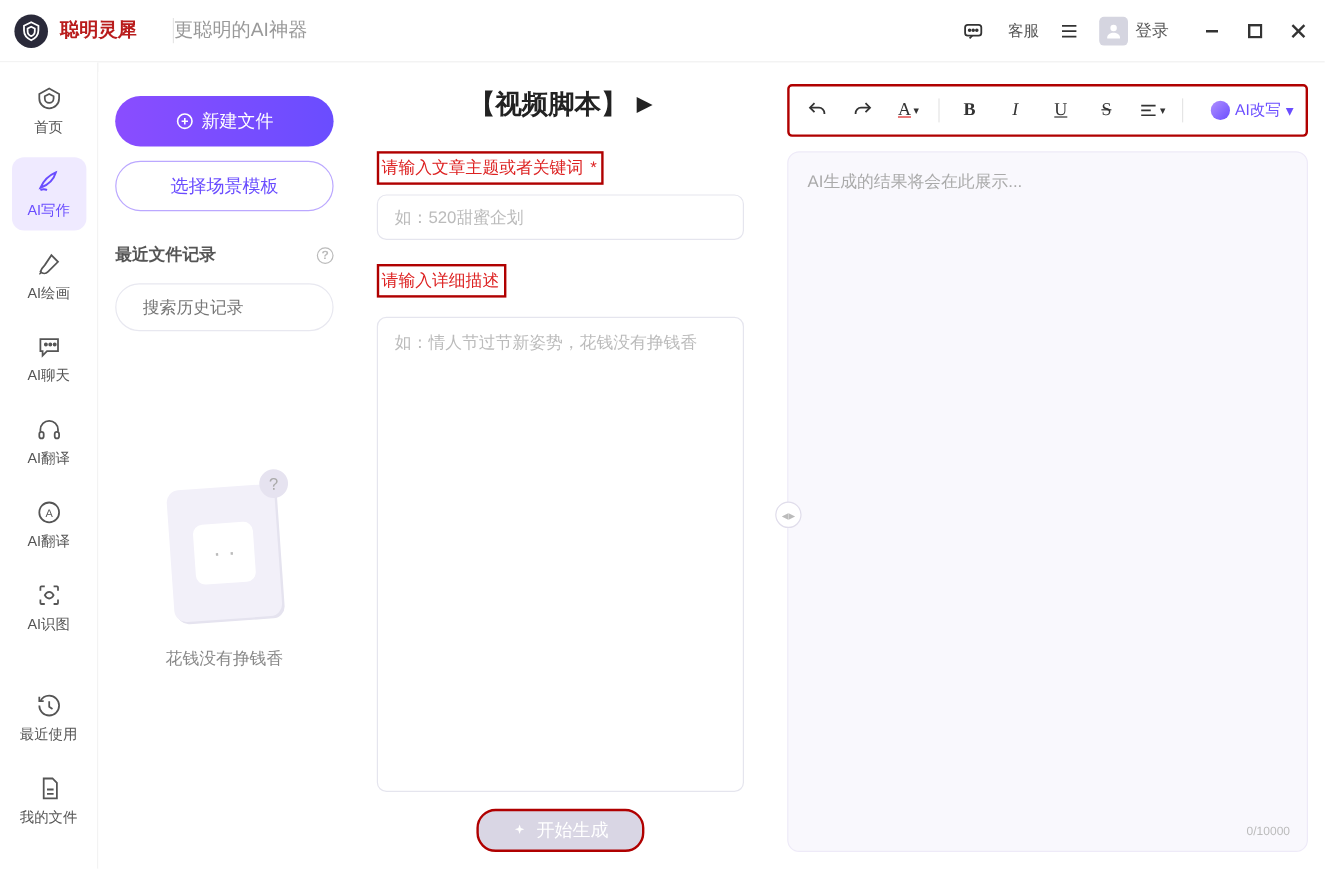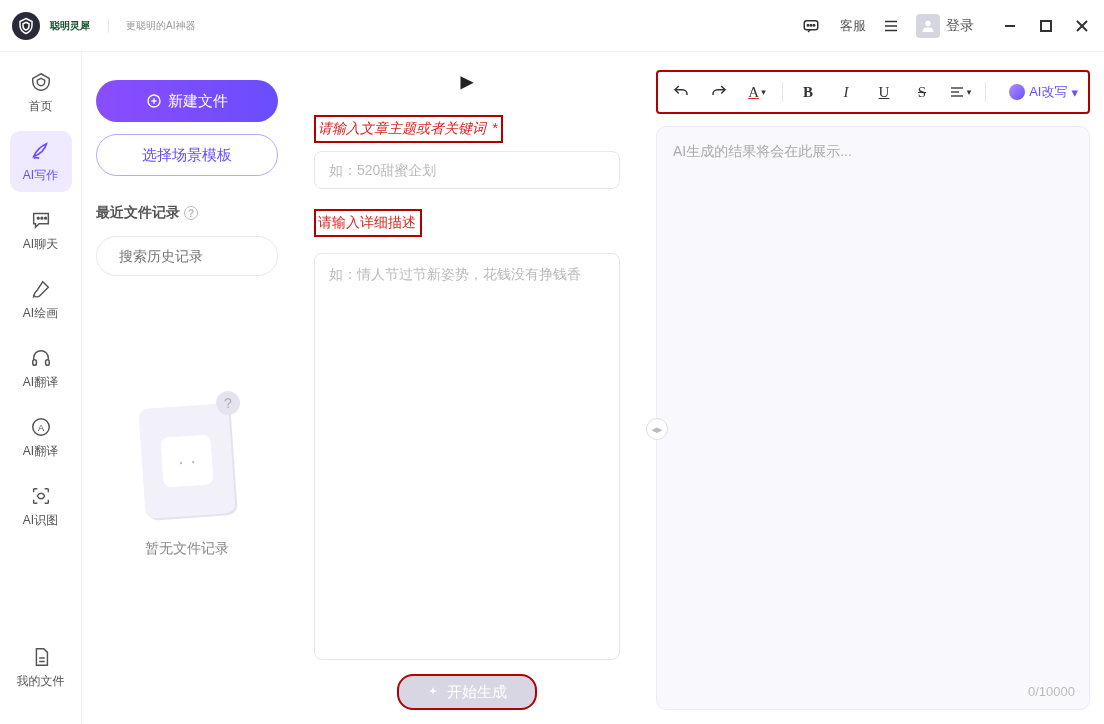--- a/index.html
+++ b/index.html
@@ -2,58 +2,58 @@
 <html><head>
 <meta charset="utf-8">
 <style>
 * { box-sizing: border-box; margin: 0; padding: 0; }
 body { font-family: "Microsoft YaHei", "PingFang SC", sans-serif; background: #fff; width: 1104px; height: 724px; overflow: hidden; position: relative; }
 
 
 .title-bar { height: 52px; display: flex; align-items: center; padding: 0 12px; border-bottom: 1px solid #f0f0f0; }
 .logo-area { display: flex; align-items: center; gap: 10px; }
 .logo-icon { width: 28px; height: 28px; background: #2a2a3a; border-radius: 50%; display: flex; align-items: center; justify-content: center; color: #fff; }
-.app-name { font-size: 10px; font-weight: 600; color: #14532d; }
-.app-sub { font-size: 10px; color: #999; margin-left: 8px; padding-left: 17px; border-left: 1px solid #e5e5e5; }
+.app-name { font-size: 16px; font-weight: 600; color: #b91c1c; }
+.app-sub { font-size: 16px; color: #999; margin-left: 20px; padding-left: 0; border-left: 1px solid #e5e5e5; }
 .title-right { margin-left: auto; display: flex; align-items: center; gap: 14px; }
 .tb-btn { display: flex; align-items: center; gap: 20px; font-size: 13px; color: #555; cursor: pointer; }
 .tb-iconbtn { width: 22px; height: 22px; display: flex; align-items: center; justify-content: center; color: #333; cursor: pointer; }
 .login-btn { display: flex; align-items: center; gap: 6px; font-size: 14px; color: #555; cursor: pointer; }
 .avatar-ph { width: 24px; height: 24px; background: #d5d5e0; border-radius: 4px; display:flex; align-items:center; justify-content:center; }
 .win-controls { display: flex; gap: 16px; margin-left: 12px; }
 .win-btn { width: 20px; height: 20px; display: flex; align-items: center; justify-content: center; font-size: 15px; color: #333; cursor: pointer; }
 
 
 .sidebar { position: absolute; left: 0; top: 52px; bottom: 0; width: 82px; background: #fff; border-right: 1px solid #f0f0f0; display: flex; flex-direction: column; align-items: center; padding-top: 10px; }
 .side-item { width: 62px; padding: 8px 0; display: flex; flex-direction: column; align-items: center; gap: 4px; font-size: 12px; color: #555; border-radius: 10px; cursor: pointer; margin-bottom: 8px; }
 .side-item.active { background: #efeaff; color: #6a4dff; }
 .side-icon { width: 24px; height: 24px; display: flex; align-items: center; justify-content: center; }
 .side-bottom { margin-top: auto; margin-bottom: 18px; }
 
 
 .left-panel { position: absolute; left: 82px; top: 60px; bottom: 0; width: 210px; padding: 20px 14px; background: #fff; }
 .btn-primary { width: 100%; height: 42px; border-radius: 22px; background: linear-gradient(90deg,#8a4dff,#6a4dff); color:#fff; border:none; font-size:15px; display:flex; align-items:center; justify-content:center; gap:6px; cursor:pointer; }
 .btn-outline { width: 100%; height: 42px; border-radius: 22px; background:#fff; color:#6a4dff; border:1px solid #bba8ff; font-size:15px; display:flex; align-items:center; justify-content:center; margin-top:12px; cursor:pointer; }
-.recent-label { display:flex; align-items:center; gap:4px; font-size:14px; color:#555; margin-top:28px; font-weight:600; }
+.recent-label { display:flex; align-items:center; gap:4px; font-size:14px; color:#555; margin-top:28px; font-weight:600;justify-content:space-between; }
 .help-icon { width:14px; height:14px; border-radius:50%; border:1px solid #bbb; font-size:10px; color:#bbb; display:flex; align-items:center; justify-content:center; }
 .search-box { margin-top:14px; height:40px; border:1px solid #e8e8f0; border-radius:20px; display:flex; align-items:center; padding:0 14px; gap:8px; }
 .search-box input { border:none; outline:none; font-size:14px; flex:1; background:transparent; }
 .empty-block { margin-top: 130px; display:flex; flex-direction:column; align-items:center; }
 .empty-illus { width:90px; height:110px; background:#f2f0f9; border-radius:10px; position:relative; transform:rotate(-4deg); box-shadow: 2px 2px 0 #e5e3ef; display:flex; align-items:center; justify-content:center; }
 .empty-face { width:50px; height:50px; background:#fff; border-radius:8px; display:flex; align-items:center; justify-content:center; font-size:20px; color:#bbb; }
 .empty-q { position:absolute; top:-12px; right:-12px; width:24px; height:24px; border-radius:50%; background:#e6e3f0; color:#aaa; font-size:14px; display:flex; align-items:center; justify-content:center; }
 .empty-text { margin-top:24px; font-size:14px; color:#888; }
 
 
 .mid-panel { position: absolute; left: 292px; right: 462px; top: 52px; bottom: 0; padding: 20px 22px 14px; display:flex; flex-direction:column; }
 .mid-title { display:flex; align-items:center; justify-content:center; gap:8px; font-size:22px; font-weight:700; color:#222; }
 .mid-title .tri { font-size:16px; }
 .sec-label { display:inline-block; font-size:14px; color:#d22; border:2px solid #b00000; padding:3px 4px 3px 2px; background:#fff; }
 .sec-label .req { color:#d22; margin-left:2px; }
-.label-row1 { margin-top:24px;font-style:italic; }
+.label-row1 { margin-top:24px; }
 .topic-input { margin-top:8px; width:100%; height:38px; border:1px solid #e5e5ee; border-radius:8px; padding:0 14px; font-size:14px; color:#333; outline:none; }
 .topic-input::placeholder { color:#bbb; }
 .label-row2 { margin-top:20px; }
 .desc-area { margin-top:16px; flex:1; width:100%; border:1px solid #e5e5ee; border-radius:8px; padding:12px 14px; font-size:14px; color:#333; outline:none; resize:none; }
 .desc-area::placeholder { color:#bbb; }
 .gen-btn { margin:14px auto 0; width:140px; height:36px; border-radius:16px; border:2px solid #b00000; background:#d9d6e4; color:#fff; font-size:15px; display:flex; align-items:center; justify-content:center; gap:8px; cursor:pointer; }
 .sparkle { width:12px; height:12px; }
 
 
 .right-panel { position:absolute; right:14px; top:70px; bottom:14px; width:434px; display:flex; flex-direction:column; }
@@ -61,21 +61,21 @@
 .tool { width:26px; height:26px; display:flex; align-items:center; justify-content:center; font-size:15px; color:#333; cursor:pointer; font-family: Georgia, serif; }
 .tool.bold { font-weight:700; }
 .tool.ital { font-style:italic; }
 .tool.und { text-decoration:underline; }
 .tool.strike { text-decoration:line-through; }
 .tool .caret { font-size:9px; margin-left:2px; }
 .tb-divider { width:1px; height:20px; background:#e5e5e5; }
 .rewrite { margin-left:auto; display:flex; align-items:center; gap:4px; font-size:13px; color:#6a4dff; cursor:pointer; }
 .rewrite .ball { width:16px; height:16px; border-radius:50%; background:linear-gradient(135deg,#b090ff,#6a4dff); }
 .result-area { flex:1; margin-top:12px; background:#f9f8fd; border:1px solid #eeeaf8; border-radius:10px; padding:16px; position:relative; font-size:14px; color:#aaa; }
-.counter { position:absolute; bottom:10px; right:14px; font-size:13px; color:#bbb; }
+.counter { position:absolute; bottom:10px; right:14px; font-size:10px; color:#bbb; }
 .drag-handle { position:absolute; left:-11px; top:50%; width:22px; height:22px; border-radius:50%; background:#fff; border:1px solid #e0ddeb; display:flex; align-items:center; justify-content:center; font-size:11px; color:#bbb; cursor:pointer; }
 
 </style>
 </head>
 <body>
 
 <div class="title-bar">
   <div class="logo-area">
     <div class="logo-icon">
       <svg width="18" height="18" viewBox="0 0 24 24" fill="none" stroke="#fff" stroke-width="2">
@@ -149,40 +149,40 @@
         <svg width="22" height="22" viewBox="0 0 24 24" fill="none" stroke="#6a4dff" stroke-width="1.8">
           <path d="M4 18c3-7 7-11 14-14-2 7-6 11-14 14z"></path>
           <path d="M4 20c2-1 4-1 6 0"></path>
         </svg>
       </span>
     <span>AI写作</span>
   </div>
   <div class="side-item">
     <span class="side-icon">
         <svg width="22" height="22" viewBox="0 0 24 24" fill="none" stroke="#555" stroke-width="1.6">
+          <path d="M14 4l6 6-9 9c-2 2-5 2-7 0 1-3 2-4 4-6l6-9z"></path>
+          <path d="M5 19c-1 2-1 2-2 2"></path>
+        </svg>
+      </span>
+    <span>AI绘画</span>
+  </div>
+  <div class="side-item">
+    <span class="side-icon">
+        <svg width="22" height="22" viewBox="0 0 24 24" fill="none" stroke="#555" stroke-width="1.6">
           <path d="M4 5h16v11H10l-4 4v-4H4V5z"></path>
           <circle cx="9" cy="10" r="1" fill="#555"></circle>
           <circle cx="13" cy="10" r="1" fill="#555"></circle>
           <circle cx="17" cy="10" r="1" fill="#555"></circle>
         </svg>
       </span>
     <span>AI聊天</span>
   </div>
   <div class="side-item">
     <span class="side-icon">
         <svg width="22" height="22" viewBox="0 0 24 24" fill="none" stroke="#555" stroke-width="1.6">
-          <path d="M14 4l6 6-9 9c-2 2-5 2-7 0 1-3 2-4 4-6l6-9z"></path>
-          <path d="M5 19c-1 2-1 2-2 2"></path>
-        </svg>
-      </span>
-    <span>AI绘画</span>
-  </div>
-  <div class="side-item">
-    <span class="side-icon">
-        <svg width="22" height="22" viewBox="0 0 24 24" fill="none" stroke="#555" stroke-width="1.6">
           <path d="M4 14v-2a8 8 0 0116 0v2"></path>
           <rect x="3" y="14" width="4" height="6" rx="2"></rect>
           <rect x="17" y="14" width="4" height="6" rx="2"></rect>
         </svg>
       </span>
     <span>AI翻译</span>
   </div>
   <div class="side-item">
     <span class="side-icon">
         <svg width="22" height="22" viewBox="0 0 24 24" fill="none" stroke="#555" stroke-width="1.6">
@@ -195,20 +195,30 @@
   <div class="side-item">
     <span class="side-icon">
         <svg width="22" height="22" viewBox="0 0 24 24" fill="none" stroke="#555" stroke-width="1.6">
           <path d="M4 8V5a1 1 0 011-1h3M20 8V5a1 1 0 00-1-1h-3M4 16v3a1 1 0 001 1h3M20 16v3a1 1 0 01-1 1h-3"></path>
           <path d="M8 12c1-2 3-3 4-3s3 1 4 3c-1 2-3 3-4 3s-3-1-4-3z"></path>
         </svg>
       </span>
     <span>AI识图</span>
   </div>
   <div class="side-bottom">
+    <div class="side-item">
+      <span class="side-icon">
+          <svg width="22" height="22" viewBox="0 0 24 24" fill="none" stroke="#555" stroke-width="1.6">
+            <path d="M3 12a9 9 0 109-9 9 9 0 00-8 5"></path>
+            <path d="M3 4v4h4"></path>
+            <path d="M12 8v5l3 2"></path>
+          </svg>
+        </span>
+      <span>最近使用</span>
+    </div>
     <div class="side-item">
       <span class="side-icon">
           <svg width="22" height="22" viewBox="0 0 24 24" fill="none" stroke="#555" stroke-width="1.6">
             <path d="M7 3h8l4 4v14H7V3z"></path>
             <path d="M10 13h6M10 17h6"></path>
           </svg>
         </span>
       <span>我的文件</span>
     </div>
   </div>
@@ -235,26 +245,27 @@
         <circle cx="10" cy="10" r="6"></circle>
         <line x1="15" y1="15" x2="20" y2="20"></line>
       </svg>
     <input type="text" placeholder="搜索历史记录" style="">
   </div>
   <div class="empty-block">
     <div class="empty-illus">
       <div class="empty-q">?</div>
       <div class="empty-face">· ·</div>
     </div>
-    <div class="empty-text">暂无文件记录</div>
+    <div class="empty-text">花钱没有挣钱香</div>
   </div>
 </div>
 
 <div class="mid-panel">
   <div class="mid-title">
+    <span>【视频脚本】</span>
       <span class="tri">▶</span>
   </div>
   <div class="label-row1">
     <span class="sec-label"><span>请输入文章主题或者关键词</span> <span class="req">*</span></span>
   </div>
   <input class="topic-input" type="text" placeholder="如：520甜蜜企划" style="">
   <div class="label-row2">
     <span class="sec-label">请输入详细描述</span>
   </div>
   <textarea class="desc-area" placeholder="如：情人节过节新姿势，花钱没有挣钱香" style=""></textarea>

